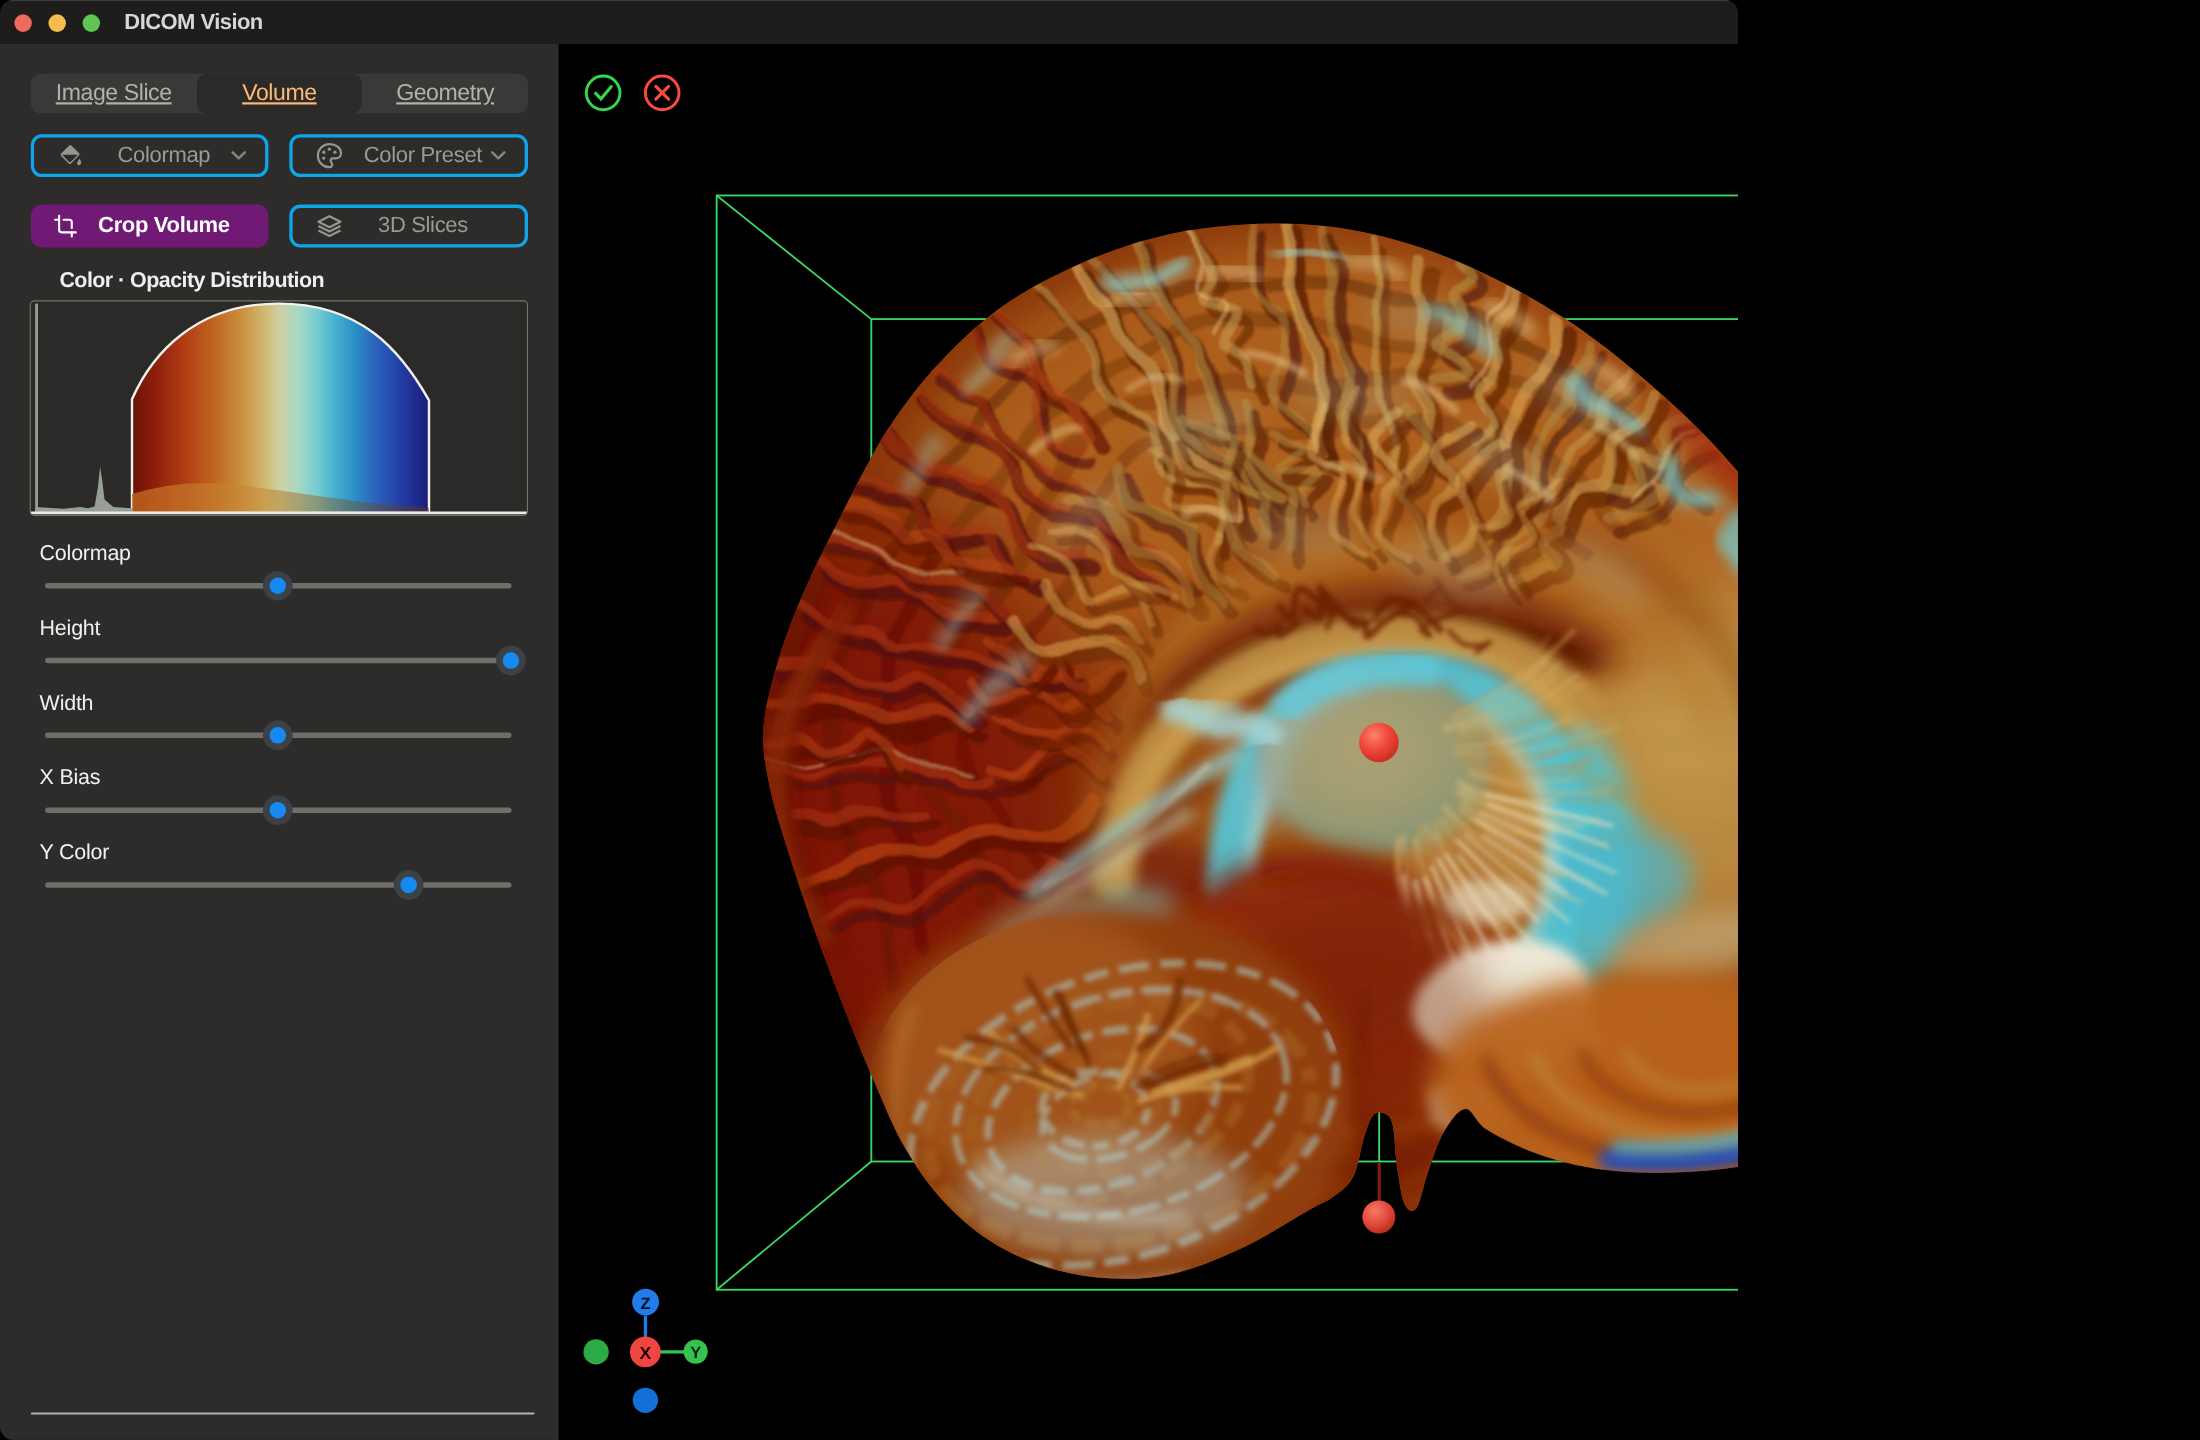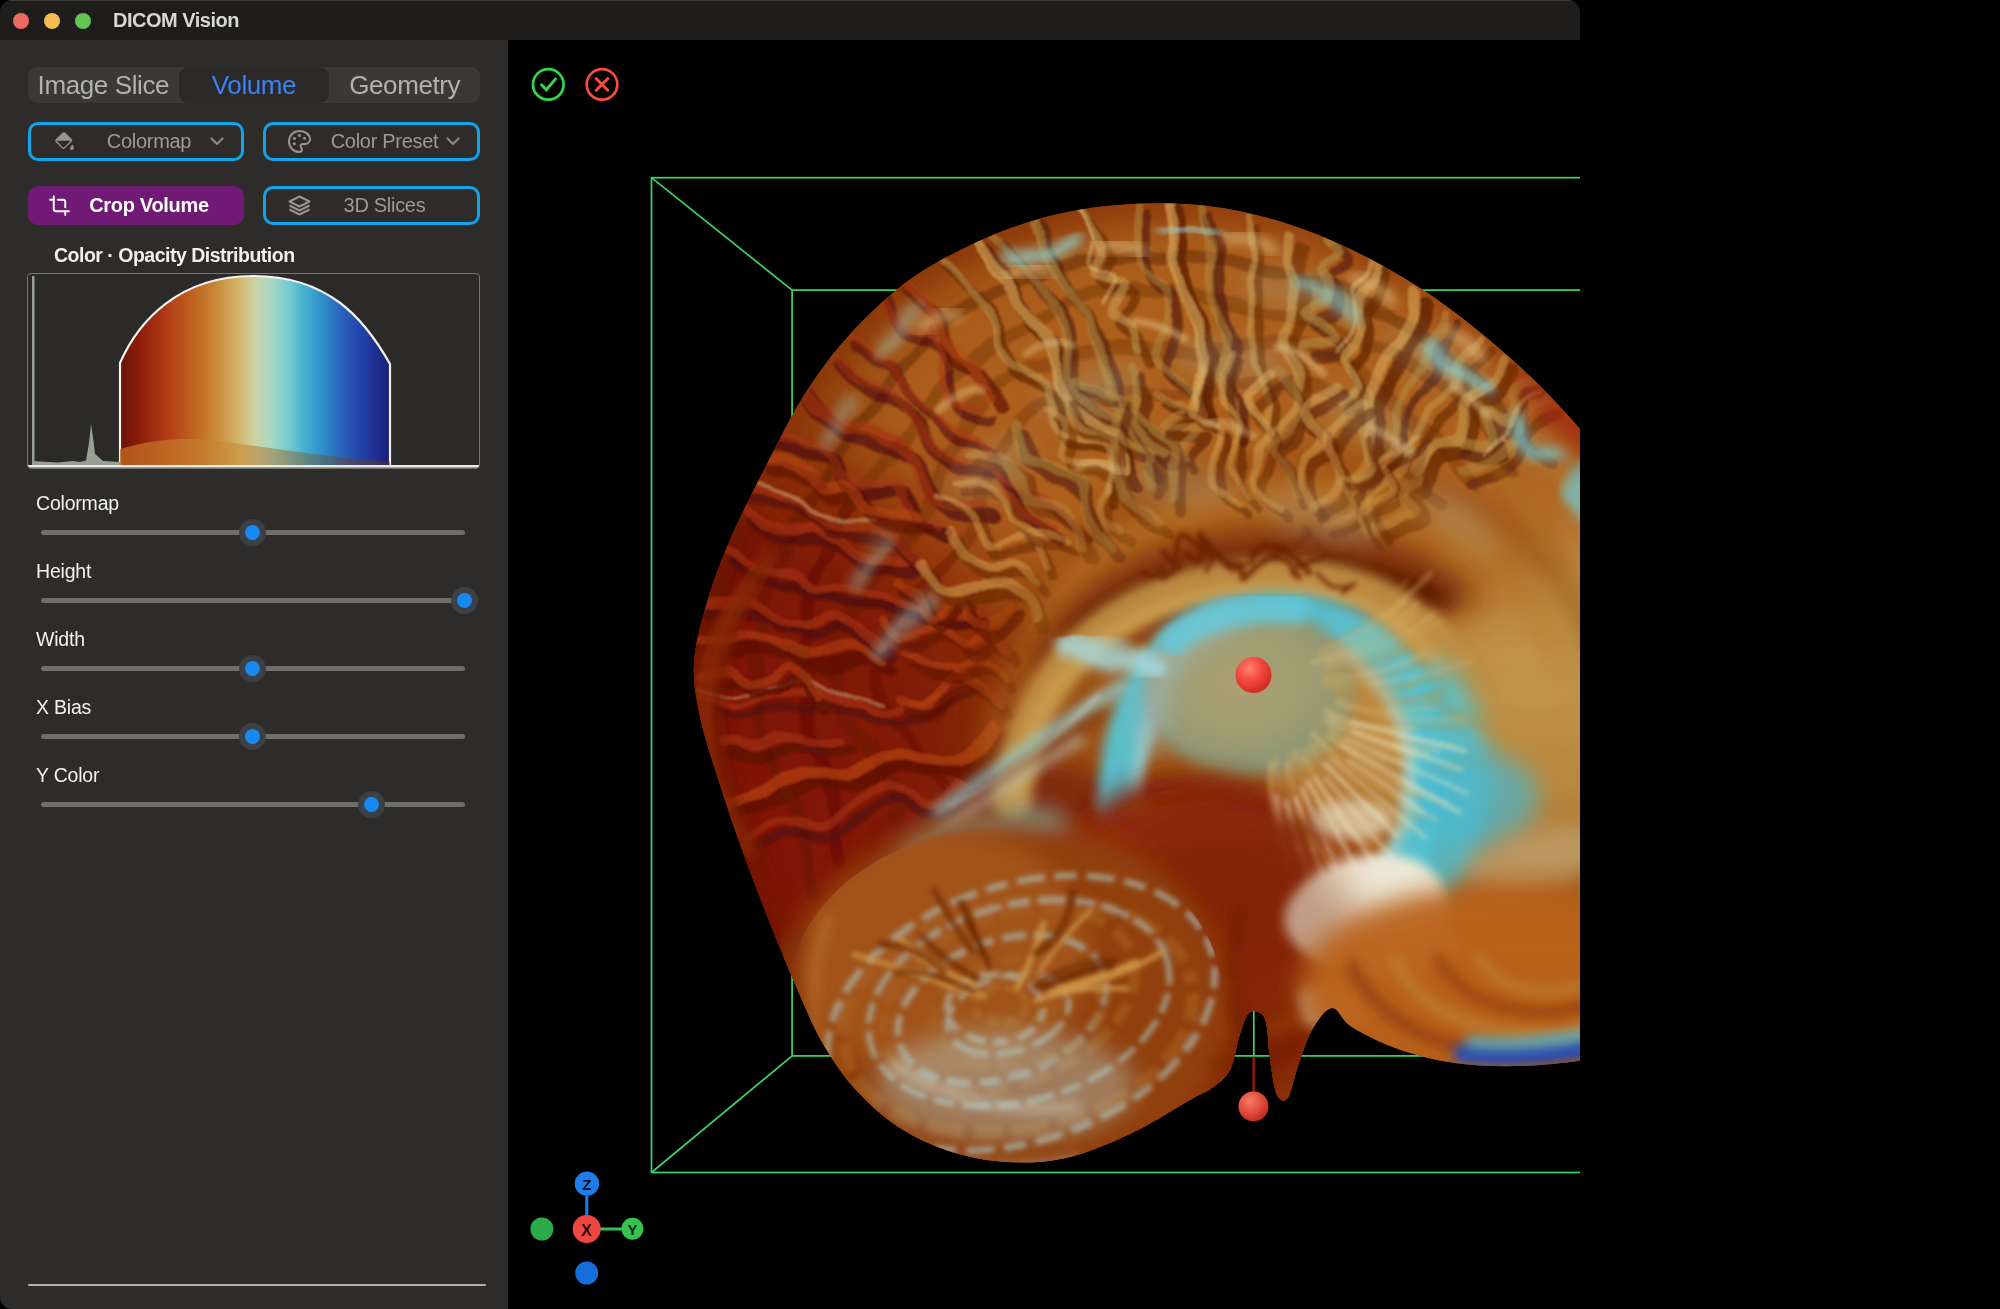--- a/index.html
+++ b/index.html
@@ -3,22 +3,22 @@
 html,body{margin:0;padding:0;background:#000;width:2000px;height:1309px;overflow:hidden;}
 *{box-sizing:border-box;font-family:"Liberation Sans",sans-serif;}
 #win{position:absolute;left:0;top:0;width:1580px;height:1309px;border-radius:12px;overflow:hidden;background:#000;}
 #titlebar{position:absolute;left:0;top:0;width:2000px;height:40px;background:#1e1d1c;}
 #titlebar::before{content:"";position:absolute;left:0;top:0;width:100%;height:1px;background:#3e3d3c;}
 .tl{position:absolute;top:13px;width:16px;height:16px;border-radius:8px;}
 #title{position:absolute;left:113px;top:9px;font-size:20px;font-weight:bold;color:#d8d7d5;letter-spacing:-0.5px;}
 #sidebar{position:absolute;left:0;top:40px;width:508px;height:1269px;background:#2d2c2a;}
 #viewport{position:absolute;left:508px;top:40px;width:1492px;height:1269px;background:#000;}
 #seg{position:absolute;left:28px;top:27px;width:452px;height:36px;background:#3a3937;border-radius:9px;display:flex;}
-.segit{flex:1;display:flex;align-items:center;justify-content:center;font-size:26px;letter-spacing:-0.4px;color:#b2b1ad;}
-.segsel{background:#2b2a28;border-radius:9px;color:#3b82f6;}
+.segit{flex:1;display:flex;align-items:center;justify-content:center;font-size:21px;letter-spacing:-0.4px;color:#b2b1ad;text-decoration:underline;}
+.segsel{background:#2b2a28;border-radius:9px;color:#fdba74;}
 .btn{position:absolute;height:39px;border:3px solid #0ea5e9;border-radius:10px;color:#9b9a95;font-size:20px;letter-spacing:-0.3px;}
 .btnblue{background:#701a75;border:none;color:#fff;}
 .bicon{position:absolute;left:20px;top:0;height:100%;display:flex;align-items:center;}
 .btxt{position:absolute;left:26px;right:0;top:0;height:100%;display:flex;align-items:center;justify-content:center;}
 .chev{position:absolute;right:16px;top:0;height:100%;display:flex;align-items:center;}
 #lbl-dist{position:absolute;left:38px;top:204px;font-size:19.5px;letter-spacing:-0.5px;font-weight:600;color:#f0efed;margin-left:16px;}
 #histpanel{position:absolute;left:27px;top:233px;width:453px;height:196px;border:1px solid #74736e;border-radius:4px;background:#2b2a28;overflow:hidden;}
 .sliderlabel{position:absolute;left:36px;font-size:19.5px;letter-spacing:-0.2px;color:#f2f1ef;}
 .track{position:absolute;left:41px;width:424px;height:5px;border-radius:3px;background:#6f6e69;}
 .thumb{position:absolute;width:27px;height:27px;border-radius:50%;background:#3c4145;top:-11px;}

